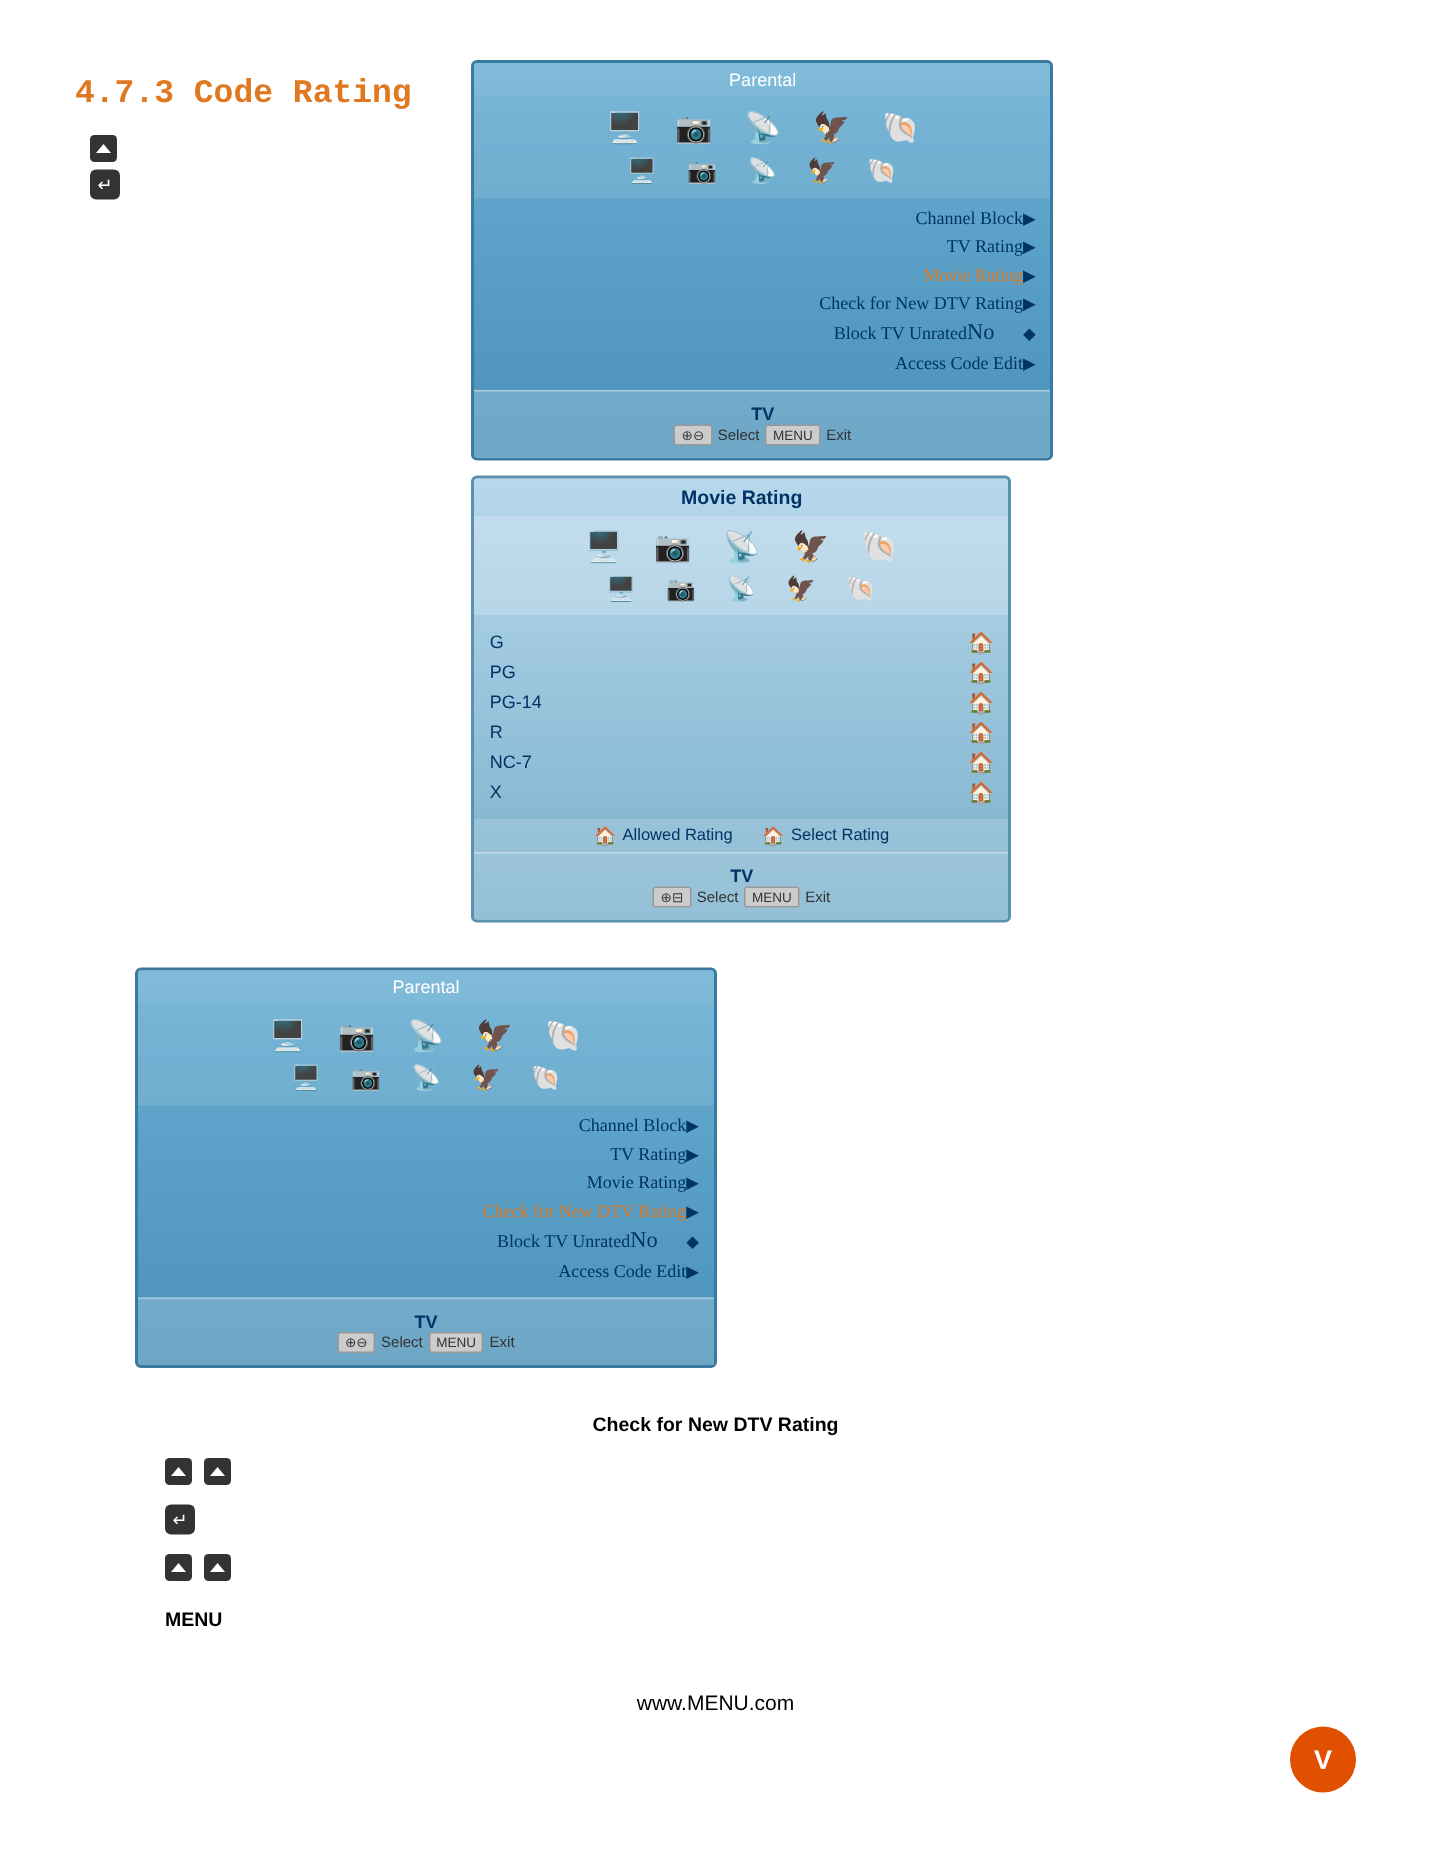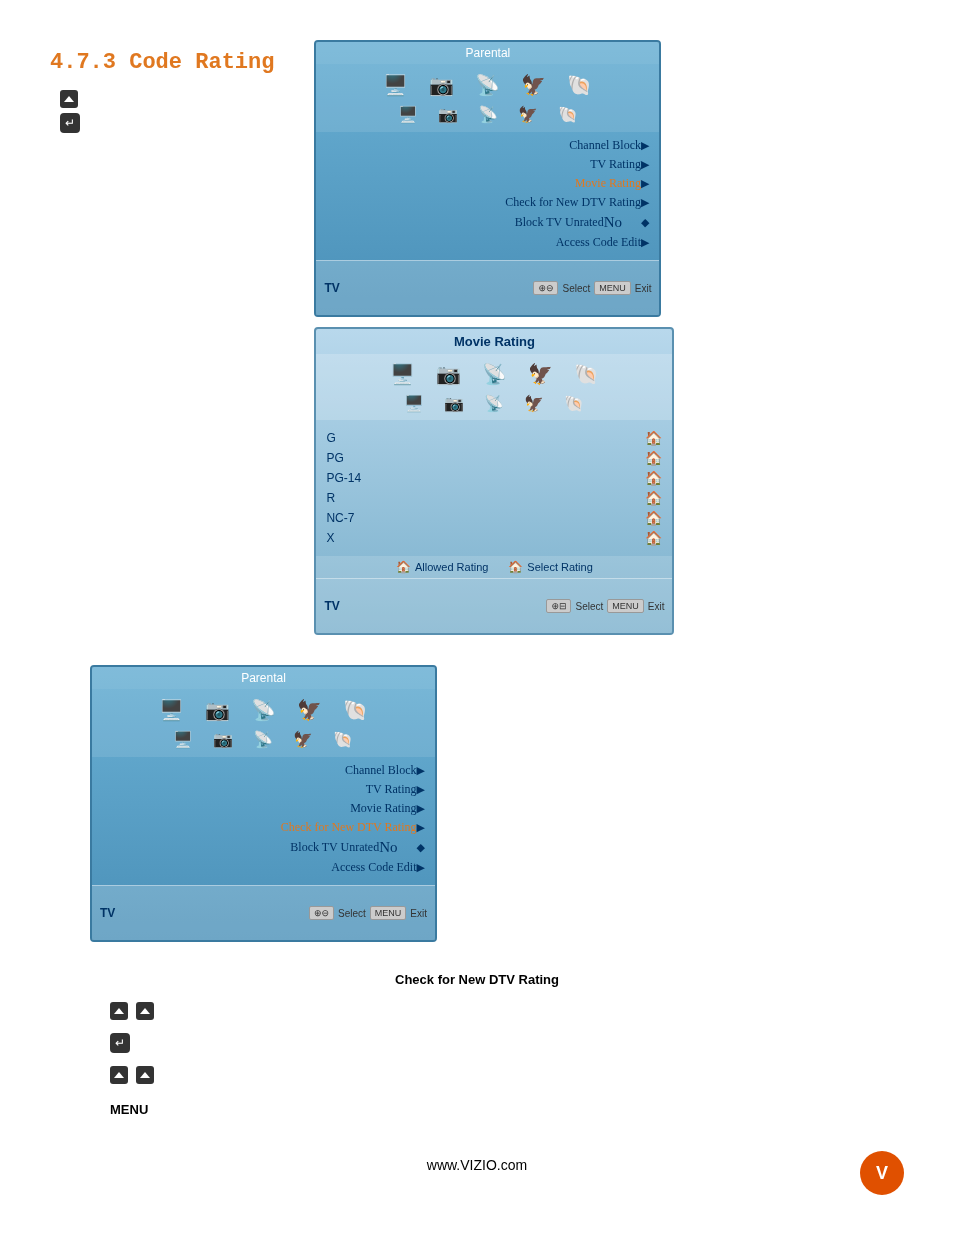--- a/index.html
+++ b/index.html
@@ -18,21 +18,21 @@
       font-size: 22px;
       font-weight: bold;
     }
 
     
     .tv-panel {
       background: linear-gradient(180deg, #6ab0d4 0%, #4a90b8 100%);
       border: 2px solid #3a7aa0;
       border-radius: 4px;
       padding: 0;
-      width: 347px;
+      width: 388px;
     }
 
     .tv-panel-header {
       text-align: center;
       color: #fff;
       font-size: 12px;
       padding: 4px 0;
       background: rgba(255,255,255,0.15);
     }
 
@@ -75,23 +75,24 @@
 
     .menu-item .diamond-arrow {
       color: #003366;
       font-size: 11px;
     }
 
     .tv-panel-footer {
       display: flex;
       align-items: center;
       justify-content: space-between;
-      padding: 20px 8px;
+      padding: 8px 8px;
       background: rgba(255,255,255,0.2);
       border-top: 1px solid rgba(255,255,255,0.4);
+      flex-direction: column;
     }
 
     .footer-tv {
       color: #003366;
       font-size: 12px;
       font-weight: bold;
     }
 
     .footer-controls {
       display: flex;
@@ -566,20 +567,20 @@
       </div>
       <div class="nav-row">
         <span class="nav-bullet up"></span>
         <span class="nav-bullet up"></span>
       </div>
       <div class="menu-label">MENU</div>
     </div>
   </div>
 
   <div style="margin-top: 40px;">
-    <div class="footer-website">www.VIZIO.com</div>
+    <div class="footer-website">www.MENU.com</div>
   </div>
 
   <div class="vizio-logo">
     <span>V</span>
   </div>
 
 </div>
 
 </body></html>

